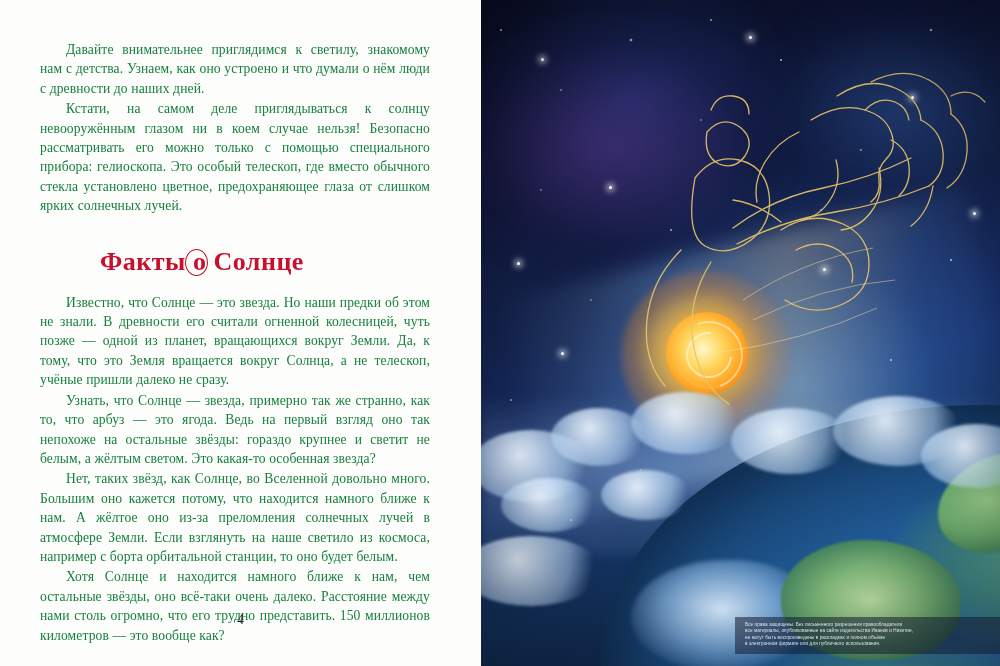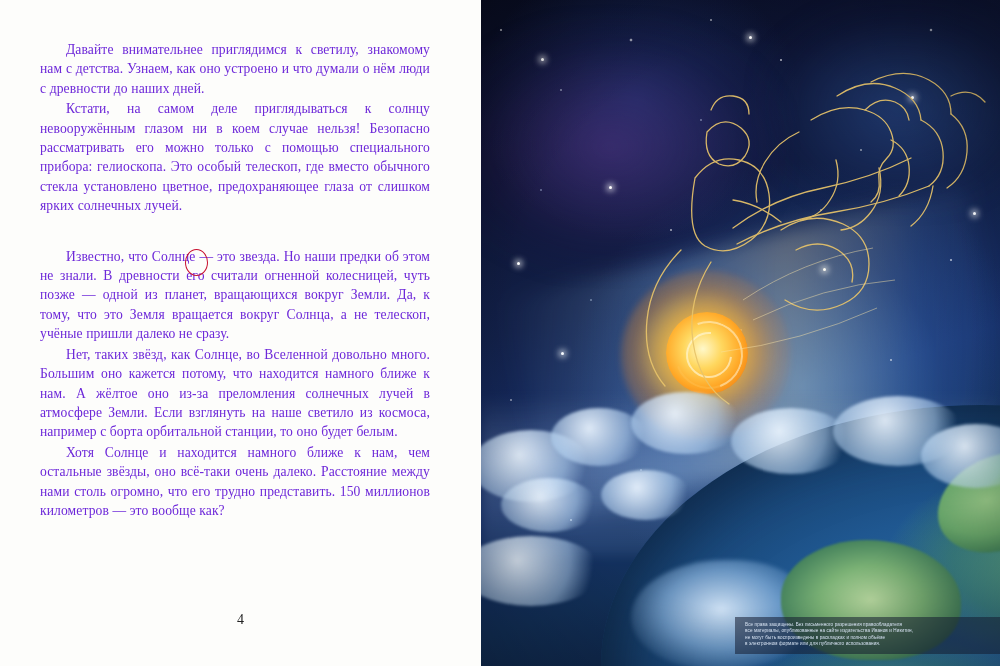--- a/index.html
+++ b/index.html
@@ -28,21 +28,21 @@
     left: 40px;
     top: 40px;
     width: 390px;
   }
   .para {
     margin: 0 0 1px 0;
     text-indent: 26px;
     text-align: justify;
     font-size: 13.6px;
     line-height: 19.4px;
-    color: #6d28d9;
+    color: #15803d;
     letter-spacing: 0.1px;
     -webkit-hyphens: auto;
     hyphens: auto;
   }
   .para.first { text-indent: 26px; }
   .section-heading {
     margin: 22px 0 16px 60px;
     font-family: "Liberation Serif", serif;
     font-size: 26px;
     font-weight: bold;
@@ -269,24 +269,26 @@
 
   <div id="left-page">
     <div class="text-column">
 
       <p class="para first">Давайте внимательнее приглядимся к светилу, знакомому нам с детства. Узнаем, как оно устроено и что думали о нём люди с древности до наших дней.</p>
       <p class="para">Кстати, на самом деле приглядываться к солнцу невооружённым глазом ни в коем случае нельзя! Безопасно рассматривать его можно только с помощью специального прибора: гелиоскопа. Это особый телескоп, где вместо обычного стекла установлено цветное, предохраняющее глаза от слишком ярких солнечных лучей.</p>
 
       <div class="block-gap"></div>
 
       <div class="section-heading">
+        <span>Факты о Солнце</span>
         <span class="heading-ring"></span>
       </div>
 
       <p class="para">Известно, что Солнце — это звезда. Но наши предки об этом не знали. В древности его считали огненной колесницей, чуть позже — одной из планет, вращающихся вокруг Земли. Да, к тому, что это Земля вращается вокруг Солнца, а не телескоп, учёные пришли далеко не сразу.</p>
+      <p class="para">Узнать, что Солнце — звезда, примерно так же странно, как то, что арбуз — это ягода. Ведь на первый взгляд оно так непохоже на остальные звёзды: гораздо крупнее и светит не белым, а жёлтым светом. Это какая-то особенная звезда?</p>
       <p class="para">Нет, таких звёзд, как Солнце, во Вселенной довольно много. Большим оно кажется потому, что находится намного ближе к нам. А жёлтое оно из-за преломления солнечных лучей в атмосфере Земли. Если взглянуть на наше светило из космоса, например с борта орбитальной станции, то оно будет белым.</p>
       <p class="para">Хотя Солнце и находится намного ближе к нам, чем остальные звёзды, оно всё-таки очень далеко. Расстояние между нами столь огромно, что его трудно представить. 150 миллионов километров — это вообще как?</p>
     </div>
 
     <div class="page-number">4</div>
   </div>
 
   <div id="right-page">
     <div class="sky"></div>
     <div class="nebula-a"></div>

